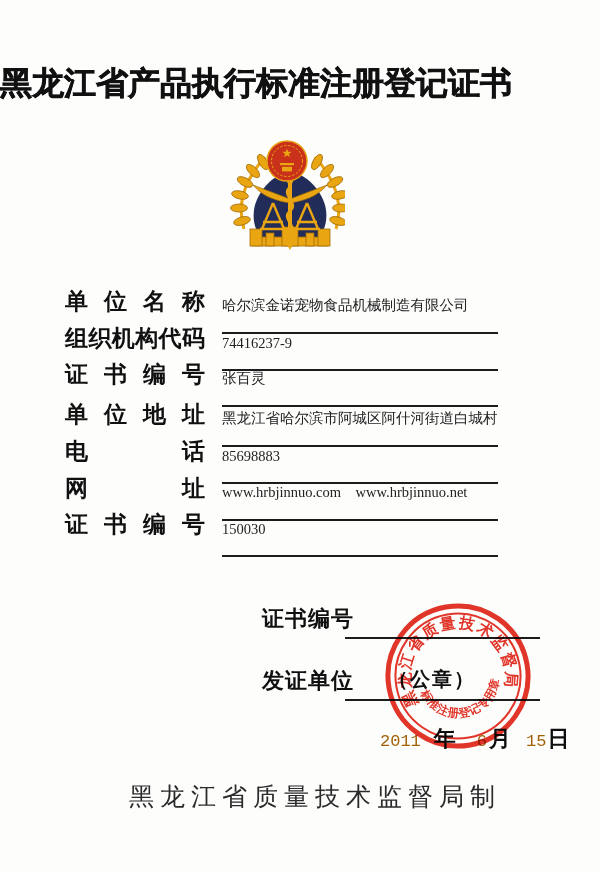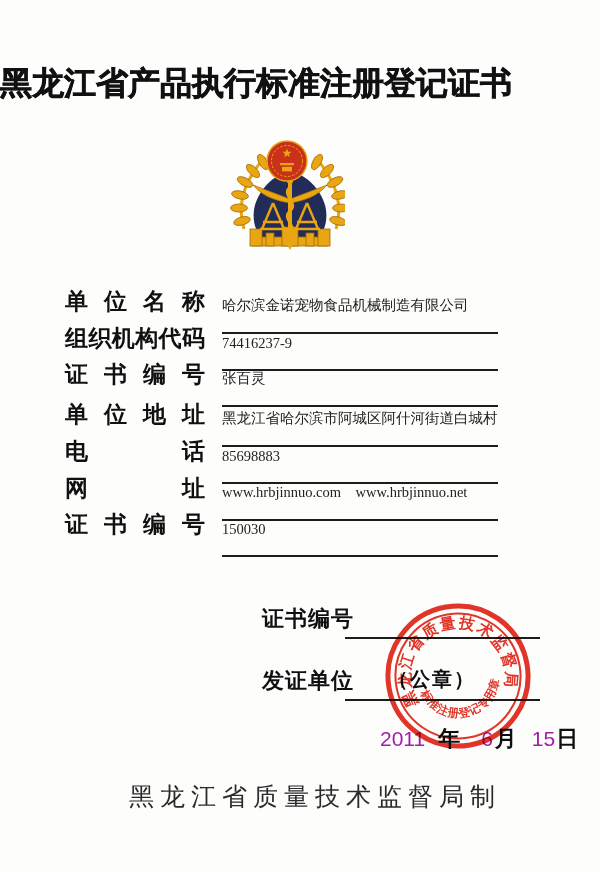--- a/index.html
+++ b/index.html
@@ -46,21 +46,21 @@
   .issuer-label{left:262px;top:666px;}
   .issuer-note{left:388px;top:666px;letter-spacing:2px;font-size:20px;}
   .issue-line{position:absolute;left:345px;width:195px;border-top:2px solid #1c1c1c;}
   .cert-number-line{top:637px;}
   .issuer-line{top:699px;}
 
   
   .date-row{
     position:absolute;left:380px;top:724px;display:flex;align-items:baseline;
   }
-  .date-num{font-size:21px;font-family:Liberation Sans, sans-serif;color:#a21caf;}
+  .date-num{font-size:17px;font-family:Liberation Mono, monospace;color:#a16207;}
   .date-unit{
     font-size:22px;font-weight:bold;color:#0e0e0e;
     font-family:"Liberation Sans","DejaVu Sans",sans-serif;
   }
   .gap-a{margin-left:13px;} .gap-b{margin-left:21px;} .gap-c{margin-left:2px;}
   .gap-d{margin-left:15px;} .gap-e{margin-left:1px;}
 
   
   .seal{
     position:absolute;left:382px;top:600px;width:152px;height:152px;

